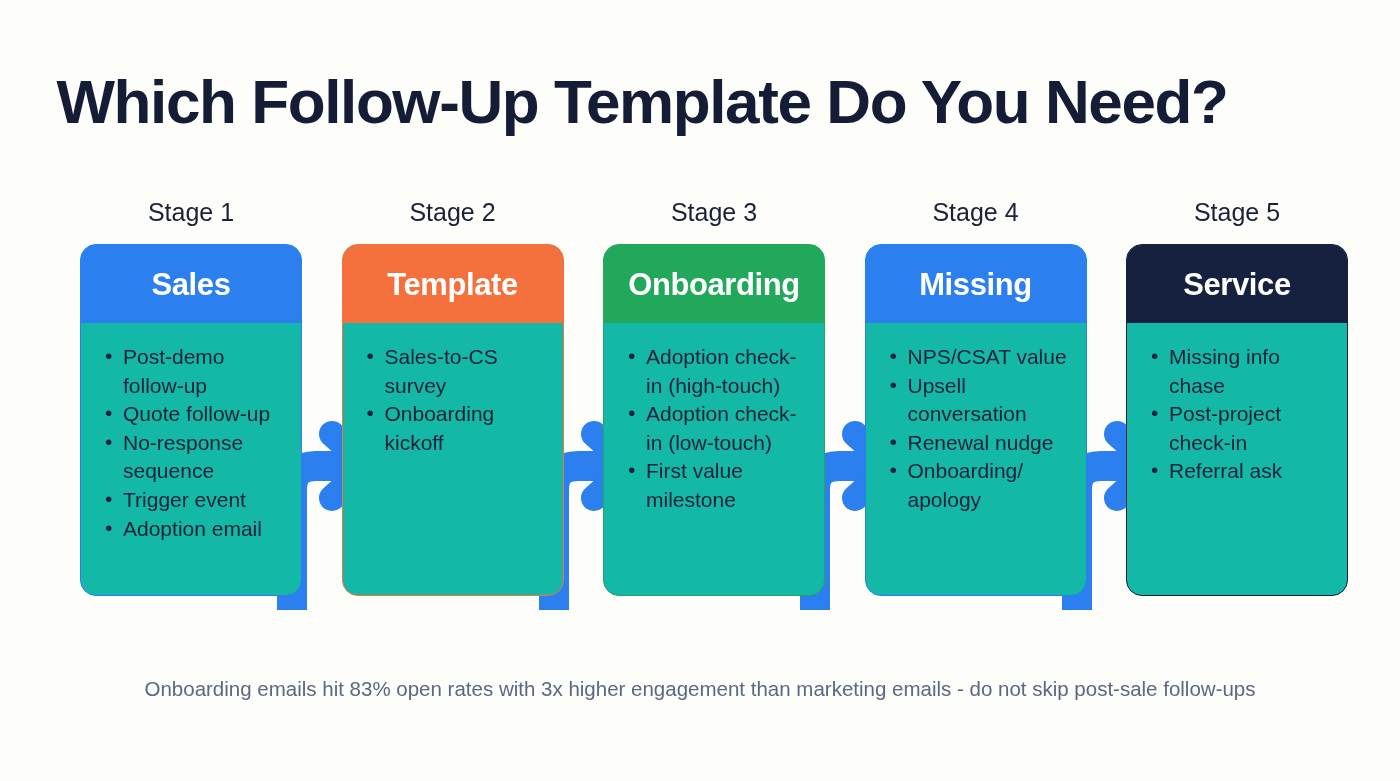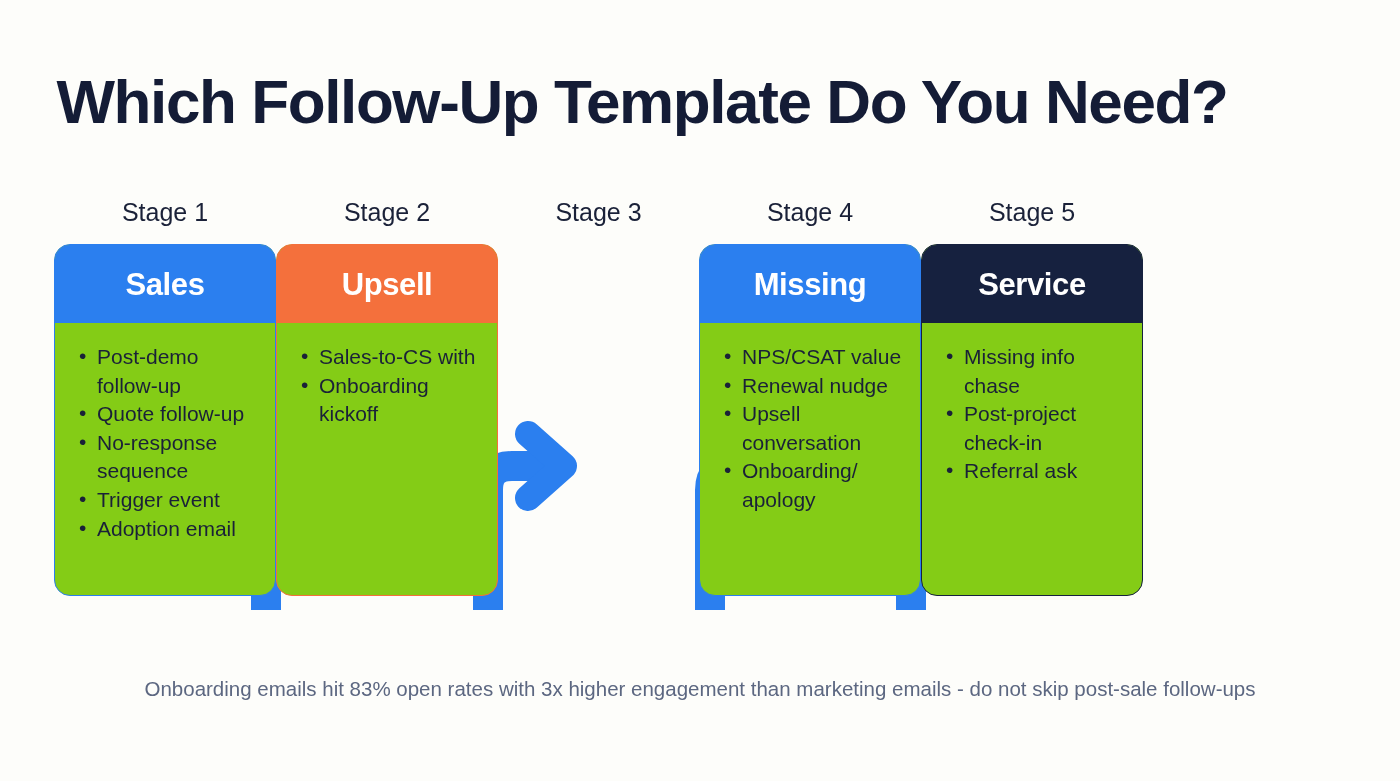--- a/index.html
+++ b/index.html
@@ -27,22 +27,22 @@
     letter-spacing: -1.4px;
     color: #141c36;
     line-height: 1.15;
     white-space: nowrap;
   }
 
   
   .stage-row {
     position: absolute;
     top: 200px;
-    left: 54px;
-    width: 1089px;
+    left: 80px;
+    width: 1268px;
     height: 410px;
     display: flex;
     justify-content: space-between;
   }
 
   .stage-col {
     width: 222px;
     position: relative;
     display: flex;
     flex-direction: column;
@@ -55,21 +55,21 @@
     line-height: 1;
     margin-bottom: 18px;
     height: 26px;
   }
 
   .card {
     position: relative;
     width: 222px;
     height: 352px;
     border-radius: 16px;
-    background: #84cc16;
+    background: #14b8a6;
     box-sizing: border-box;
     border: 1.6px solid var(--accent);
     overflow: hidden;
     z-index: 2;
   }
 
   .card-header {
     height: 78px;
     background: var(--accent);
     display: flex;
@@ -159,49 +159,59 @@
         </div>
       </div>
     </div>
     <div class="stage-col">
       <div class="stage-label">Stage 2</div>
       <div class="connector"><svg width="108" height="366" viewBox="0 0 108 366" xmlns="http://www.w3.org/2000/svg">
           <path d="M16 366 L16 246 Q16 222 40 222 L70 222" fill="none" stroke="#2b7fef" stroke-width="30" stroke-linecap="round" stroke-linejoin="round"></path>
           <path d="M56 190 L92 222 L56 254" fill="none" stroke="#2b7fef" stroke-width="26" stroke-linecap="round" stroke-linejoin="round"></path>
         </svg></div>
       <div class="card" style="--accent: #f4703c;">
-        <div class="card-header">Upsell</div>
-        <div class="card-body">
-          <ul class="card-list">
-            <li>Sales-to-CS with</li>
+        <div class="card-header">Template</div>
+        <div class="card-body">
+          <ul class="card-list">
+            <li>Sales-to-CS survey</li>
             <li>Onboarding kickoff</li>
           </ul>
         </div>
       </div>
     </div>
     <div class="stage-col">
       <div class="stage-label">Stage 3</div>
       <div class="connector"><svg width="108" height="366" viewBox="0 0 108 366" xmlns="http://www.w3.org/2000/svg">
           <path d="M16 366 L16 246 Q16 222 40 222 L70 222" fill="none" stroke="#2b7fef" stroke-width="30" stroke-linecap="round" stroke-linejoin="round"></path>
           <path d="M56 190 L92 222 L56 254" fill="none" stroke="#2b7fef" stroke-width="26" stroke-linecap="round" stroke-linejoin="round"></path>
         </svg></div>
+      <div class="card" style="--accent: #22a85a;">
+        <div class="card-header">Onboarding</div>
+        <div class="card-body">
+          <ul class="card-list">
+            <li>Adoption check-in (high-touch)</li>
+            <li>Adoption check-in (low-touch)</li>
+            <li>First value milestone</li>
+          </ul>
+        </div>
+      </div>
     </div>
     <div class="stage-col">
       <div class="stage-label">Stage 4</div>
       <div class="connector"><svg width="108" height="366" viewBox="0 0 108 366" xmlns="http://www.w3.org/2000/svg">
           <path d="M16 366 L16 246 Q16 222 40 222 L70 222" fill="none" stroke="#2b7fef" stroke-width="30" stroke-linecap="round" stroke-linejoin="round"></path>
           <path d="M56 190 L92 222 L56 254" fill="none" stroke="#2b7fef" stroke-width="26" stroke-linecap="round" stroke-linejoin="round"></path>
         </svg></div>
       <div class="card" style="--accent: #2b7fef;">
         <div class="card-header">Missing</div>
         <div class="card-body">
           <ul class="card-list">
             <li>NPS/CSAT value</li>
+            <li>Upsell conversation</li>
             <li>Renewal nudge</li>
-            <li>Upsell conversation</li>
             <li>Onboarding/ apology</li>
           </ul>
         </div>
       </div>
     </div>
     <div class="stage-col">
       <div class="stage-label">Stage 5</div>
       <div class="card" style="--accent: #16213f;">
         <div class="card-header">Service</div>
         <div class="card-body">

